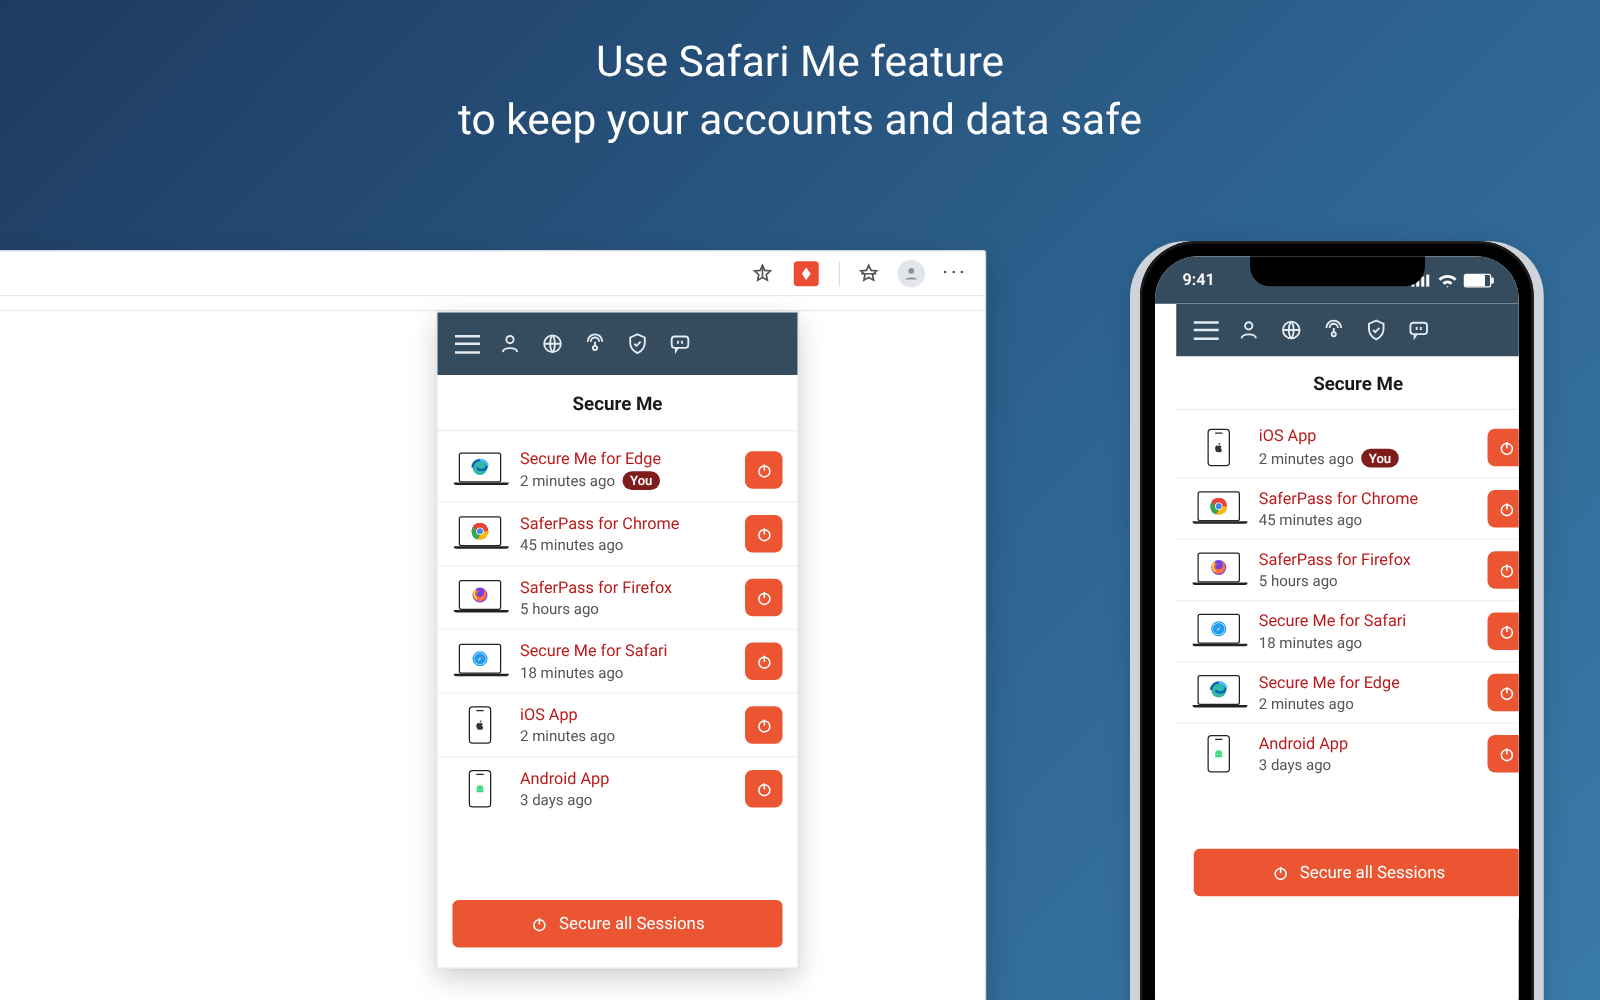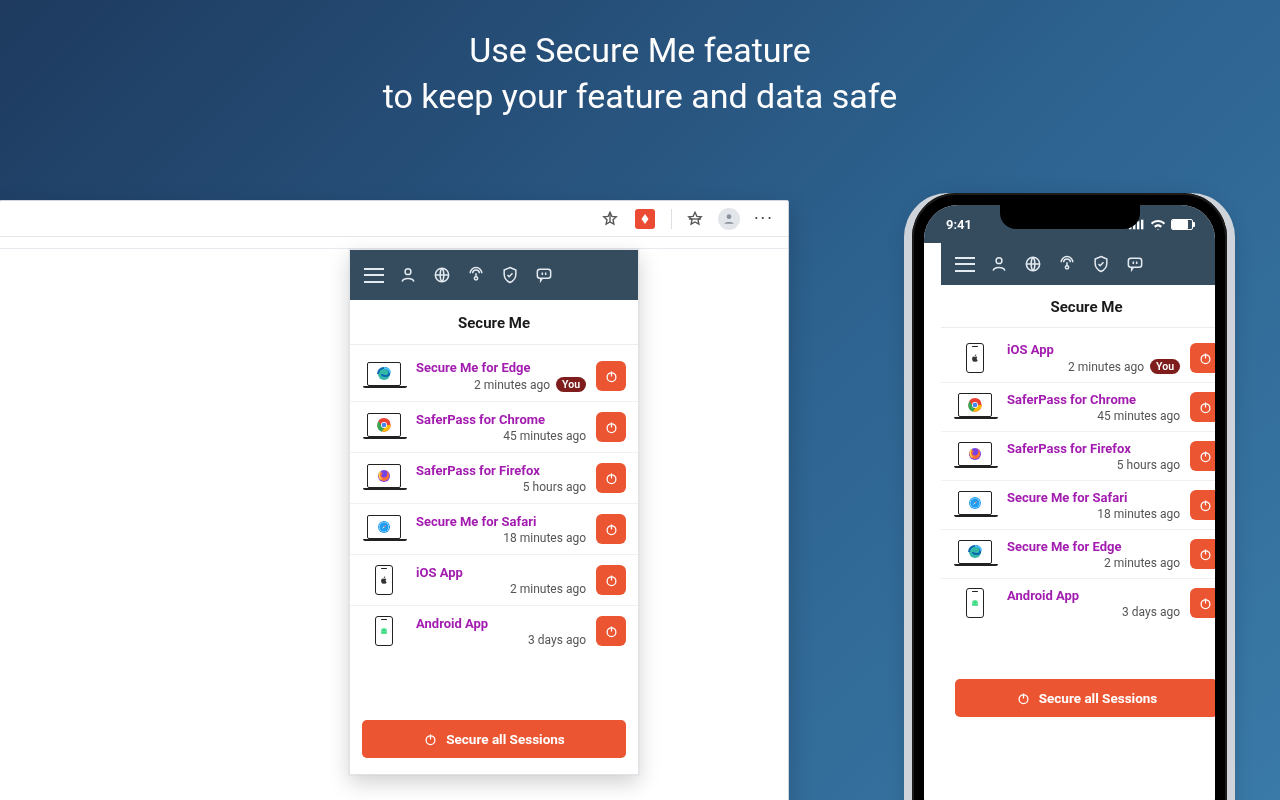--- a/index.html
+++ b/index.html
@@ -44,27 +44,27 @@
   .session:last-child{border-bottom:none;}
   .dev{flex:0 0 44px;height:34px;display:flex;align-items:center;justify-content:center;}
   .laptop{width:42px;height:28px;position:relative;}
   .laptop-screen{width:34px;height:24px;border:1.5px solid #222;border-radius:2px;background:#fff;margin:0 auto;display:flex;align-items:center;justify-content:center;}
   .laptop-base{width:44px;height:2px;background:#222;border-radius:0 0 2px 2px;margin:0 auto;}
   .laptop-screen svg{width:16px;height:16px;}
   .phone-ico{width:18px;height:30px;border:1.5px solid #222;border-radius:3px;background:#fff;display:flex;align-items:center;justify-content:center;position:relative;}
   .phone-ico svg{width:10px;height:10px;}
   .phone-ico::before{content:"";position:absolute;top:2px;width:6px;height:1.2px;background:#222;border-radius:1px;}
   .sess-body{flex:1;min-width:0;}
-  .sess-name{font-weight:700;font-size:13px;color:#a21caf;}
-  .sess-meta{font-size:12px;color:#555;display:flex;align-items:center;gap:6px;margin-top:2px;justify-content:flex-end;}
+  .sess-name{font-weight:400;font-size:13px;color:#b91c1c;}
+  .sess-meta{font-size:12px;color:#555;display:flex;align-items:center;gap:6px;margin-top:2px;}
   .you-pill{background:#7f1d1d;color:#fff;font-size:10.5px;padding:1px 6px;border-radius:8px;font-weight:600;}
   .power-btn{flex:0 0 30px;height:30px;background:#ec5532;border-radius:6px;display:flex;align-items:center;justify-content:center;cursor:pointer;}
   .power-btn svg{width:15px;height:15px;stroke:#fff;fill:none;stroke-width:2;}
   .panel-footer{padding:12px 12px 16px;margin-top:10px;}
-  .secure-all{background:#ec5532;color:#fff;font-weight:700;font-size:13.5px;height:38px;border:none;border-radius:5px;width:100%;display:flex;align-items:center;justify-content:center;gap:8px;cursor:pointer;}
+  .secure-all{background:#ec5532;color:#fff;font-weight:400;font-size:13.5px;height:38px;border:none;border-radius:5px;width:100%;display:flex;align-items:center;justify-content:center;gap:8px;cursor:pointer;}
   .secure-all svg{width:15px;height:15px;stroke:#fff;fill:none;stroke-width:2;}
   .panel-gap{height:36px;} 
   
   .phone{
     position:absolute; top:193px; right:53px; width:315px; height:650px;
     background:#000; border-radius:44px; padding:12px;
     box-shadow:0 0 0 2px #1c1c1c inset, -8px 0 0 #cfd4da, 8px 0 0 #cfd4da, 0 10px 25px rgba(0,0,0,.3);
   }
   .phone-inner{width:100%;height:100%;background:#fff;border-radius:34px;overflow:hidden;position:relative;}
   .notch{position:absolute;top:0;left:50%;transform:translateX(-50%);width:140px;height:24px;background:#000;border-radius:0 0 16px 16px;z-index:5;}
@@ -80,22 +80,22 @@
   .phone .panel-footer{padding:12px 14px 18px;}
   .phone .panel-title{padding:13px 0 11px;}
   
   .hamburger-lines{width:20px;height:15px;border-top:2px solid;border-bottom:2px solid;position:relative;color:inherit;}
   .hamburger-lines::before{content:"";position:absolute;top:50%;left:0;right:0;height:2px;background:currentColor;transform:translateY(-1px);}
 </style>
 </head>
 <body>
 
 <div class="hero-text">
-  <span>Use Secure Me feature</span>
-  <span>to keep your feature and data safe</span>
+  <span>Use Safari Me feature</span>
+  <span>to keep your accounts and data safe</span>
 </div>
 
 <div class="browser">
   <div class="browser-toolbar">
     <span class="tb-icon">
       <svg viewBox="0 0 24 24" stroke="#555" fill="none" stroke-width="1.8">
           <path d="M12 3l2.5 5.4 5.9.6-4.4 4 1.2 5.8L12 16l-5.2 2.8 1.2-5.8-4.4-4 5.9-.6z"></path>
           <line x1="12" y1="3" x2="12" y2="16"></line>
         </svg>
     </span>

